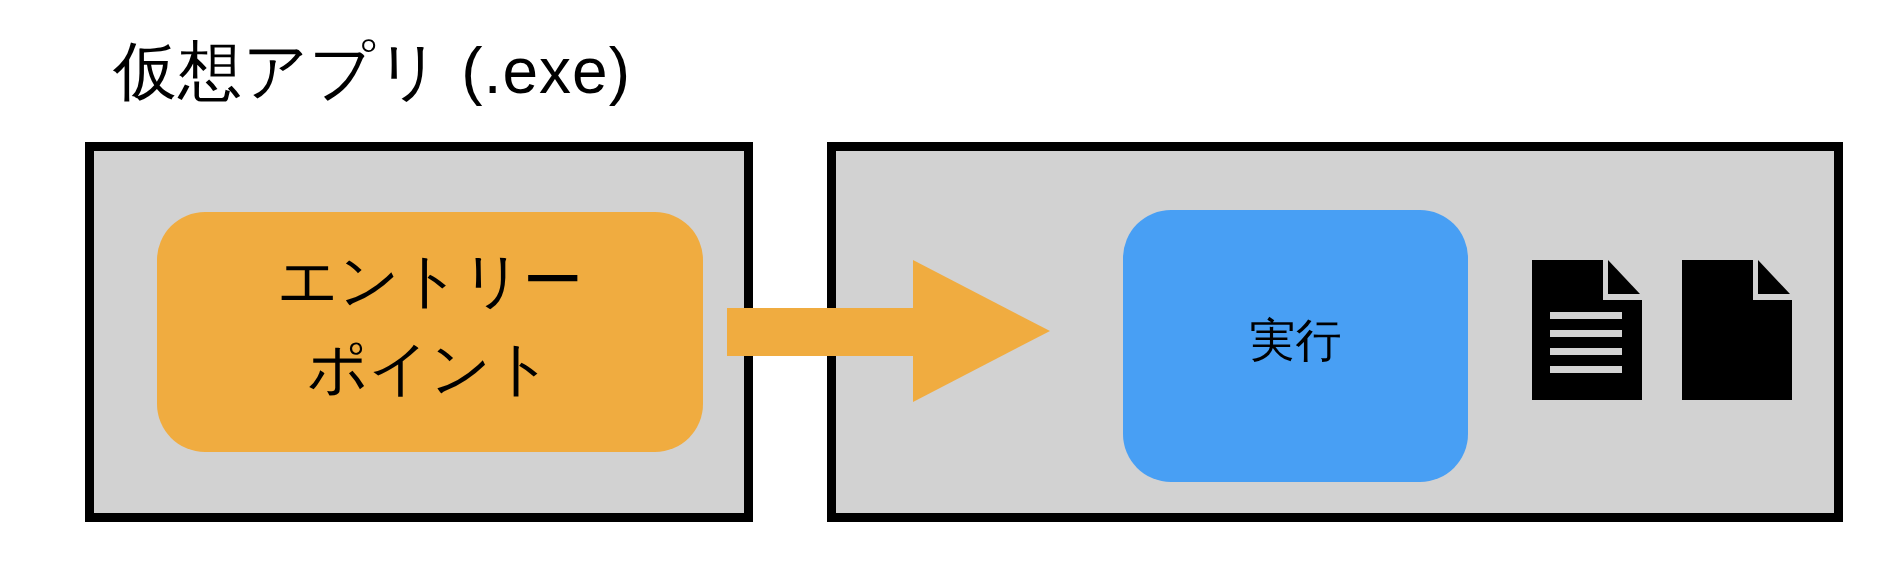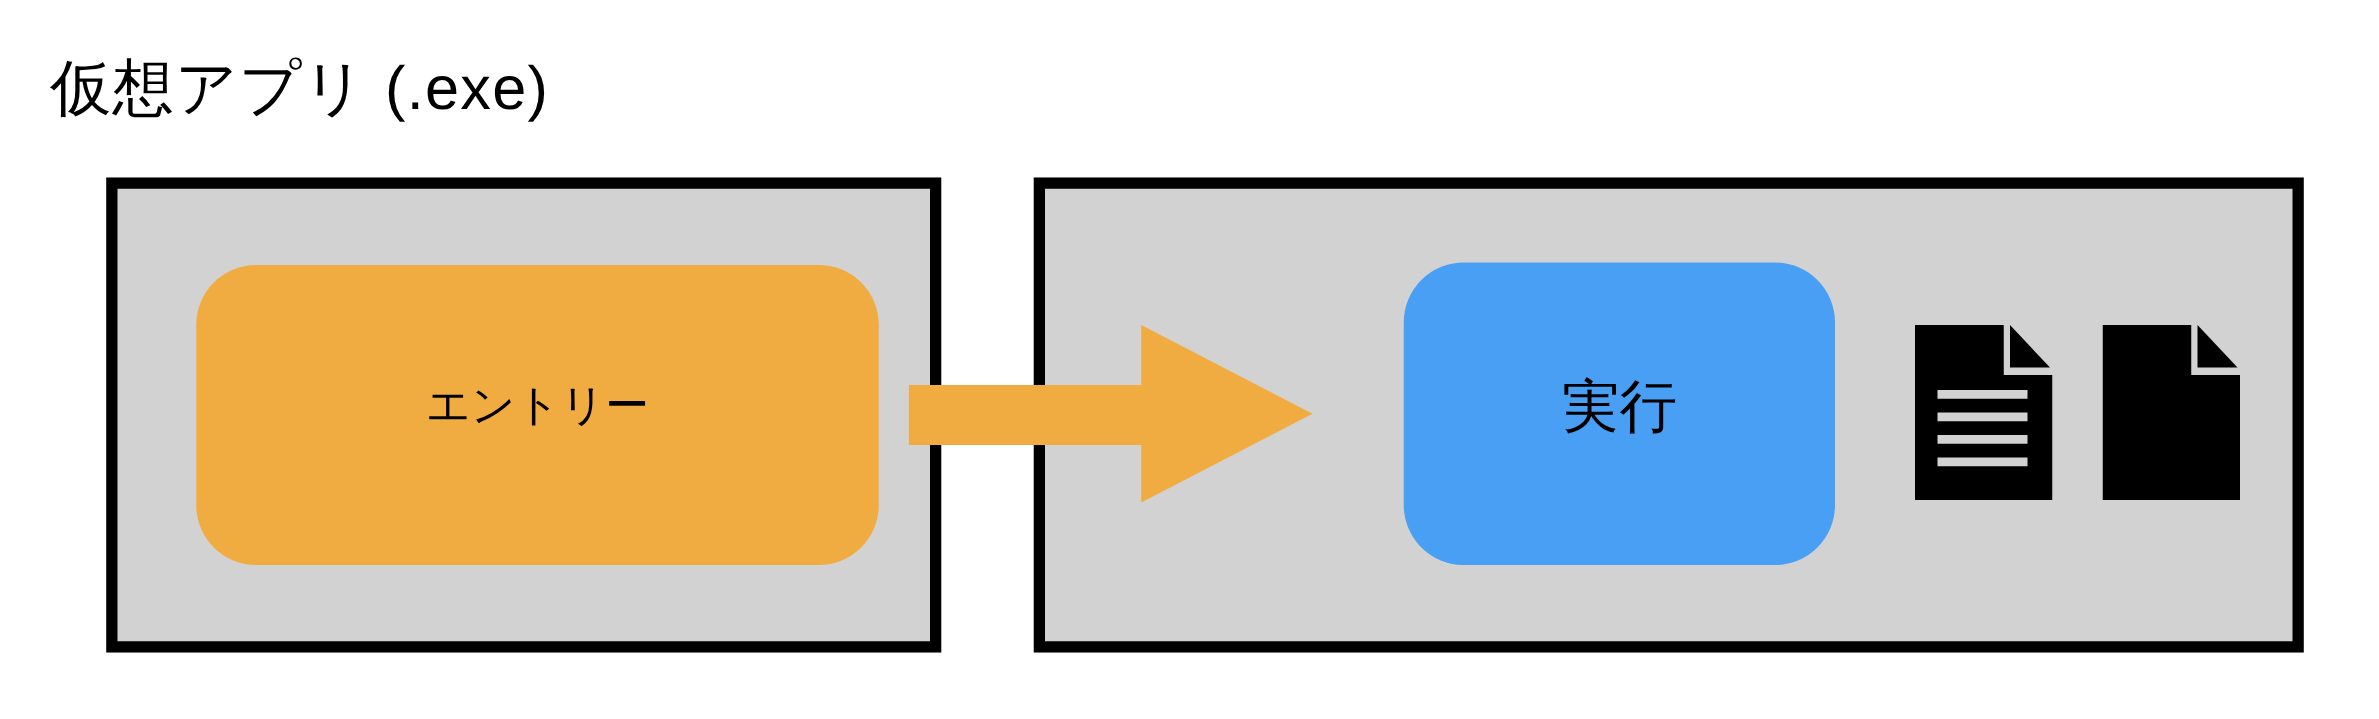--- a/index.html
+++ b/index.html
@@ -10,23 +10,23 @@
     background: #ffffff;
     overflow: hidden;
     font-family: "Liberation Sans", "DejaVu Sans", sans-serif;
     color: #000000;
   }
   .title {
     position: absolute;
     top: 30px;
     height: 82px;
     line-height: 82px;
-    font-size: 49px;
+    font-size: 64px;
     font-weight: 500;
-    text-align: left;
+    text-align: center;
     white-space: nowrap;
     letter-spacing: 1px;
   }
   .title.left  { left: 40px;  width: 664px;  }
   .title.right { left: 830px; width: 1046px; }
   .box {
     position: absolute;
     top: 142px;
     height: 380px;
     background: #d2d2d2;
@@ -38,35 +38,35 @@
   .pill {
     position: absolute;
     border-radius: 48px;
     display: flex;
     flex-direction: column;
     align-items: center;
     justify-content: center;
     text-align: center;
   }
   .pill .pill-line {
-    font-size: 35px;
+    font-size: 60px;
     line-height: 88px;
     font-weight: 400;
     white-space: nowrap;
   }
   .pill.orange {
     left: 157px; top: 212px;
     width: 546px; height: 240px;
     background: #f0ac40;
     padding-bottom: 14px;
     box-sizing: border-box;
   }
   .pill.blue {
     left: 1123px; top: 210px;
-    width: 345px; height: 242px;
+    width: 345px; height: 272px;
     background: #489ff4;
     padding-bottom: 12px;
     box-sizing: border-box;
   }
   .pill.blue .pill-line { font-size: 46px; line-height: 86px; }
   .arrow-svg {
     position: absolute;
     left: 727px; top: 260px;
     width: 323px; height: 142px;
     z-index: 5;
@@ -83,20 +83,21 @@
 <body>
 
 <div class="canvas">
 
   <div class="title left">仮想アプリ (.exe)</div>
 
   <div class="box left-box"></div>
 
   <div class="pill orange">
     <div class="pill-line">エントリー</div>
+    <div class="pill-line">ポイント</div>
   </div>
 
   <div class="box right-box"></div>
 
   <div class="pill blue">
     <div class="pill-line">実行</div>
   </div>
 
   <svg class="doc-svg doc1" viewBox="0 0 110 140" aria-hidden="true">
     <polygon points="0,0 71,0 71,40 110,40 110,140 0,140" fill="#000000"></polygon>

